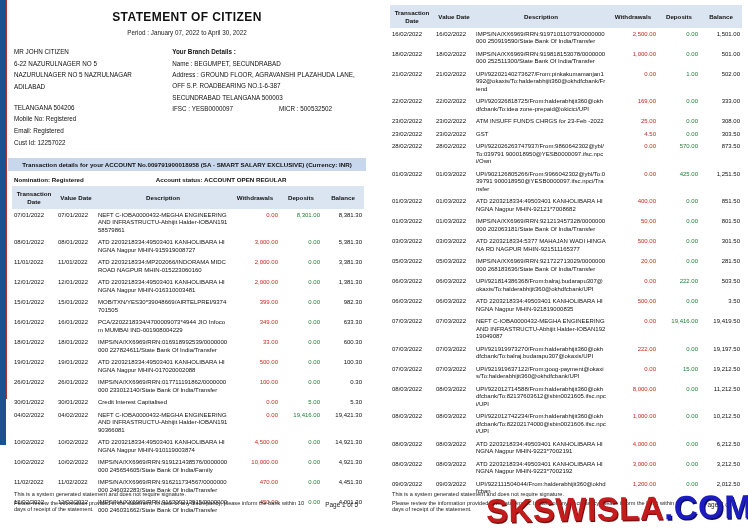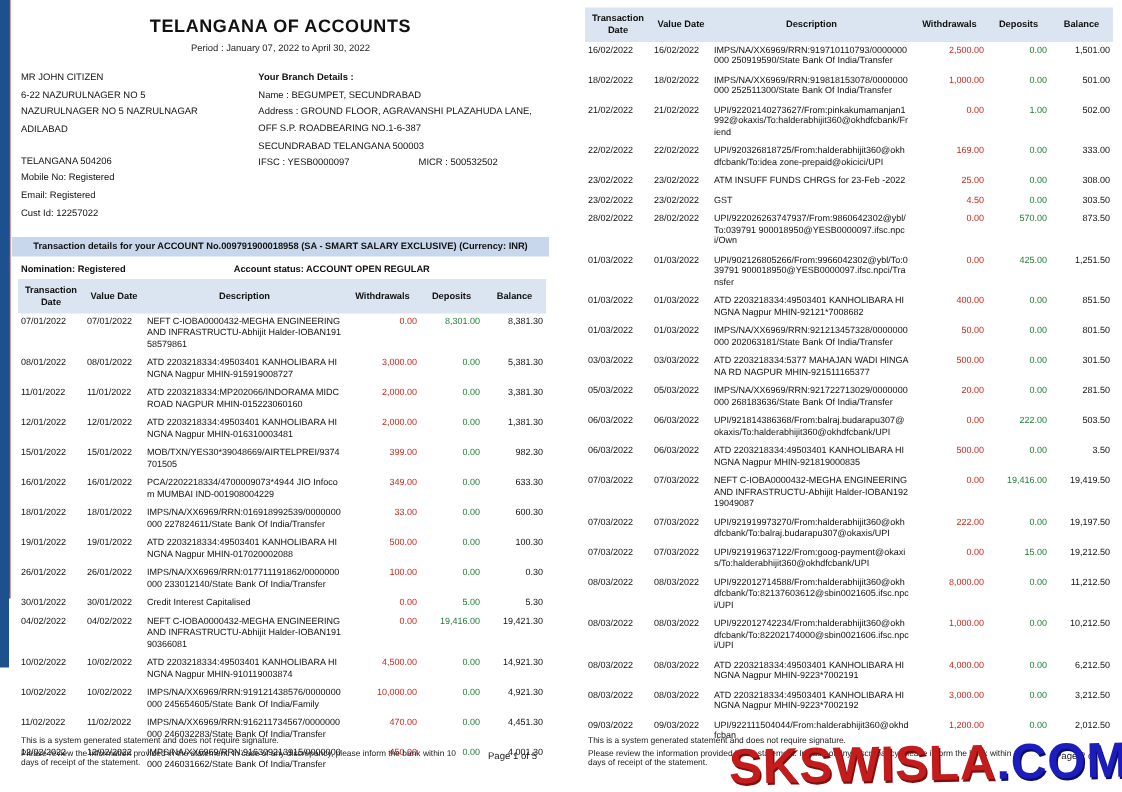--- a/index.html
+++ b/index.html
@@ -76,21 +76,21 @@
     font-size:33px; font-weight:800; letter-spacing:.5px; white-space:nowrap;
     transform:rotate(-1deg);
   }
   .wm-brand { color:#c41c1c; text-shadow:1px 1.5px 0 #7d0f0f; }
   .wm-suffix { color:#1d1dbe; text-shadow:1px 1.5px 0 #0d0d6e; }
 </style>
 </head>
 <body>
 
 <div class="page" id="page-left">
-  <div class="doc-title">TELANGANA OF ACCOUNTS</div>
+  <div class="doc-title">STATEMENT OF CITIZEN</div>
   <div class="doc-period">Period : January 07, 2022 to April 30, 2022</div>
 
   <div class="info-wrap">
     <div class="cust-block">
         <div>MR JOHN CITIZEN</div>
         <div>6-22 NAZURULNAGER NO 5</div>
         <div>NAZURULNAGER NO 5 NAZRULNAGAR</div>
         <div>ADILABAD</div>
         <div>TELANGANA 504206</div>
         <div>Mobile No: Registered</div>

